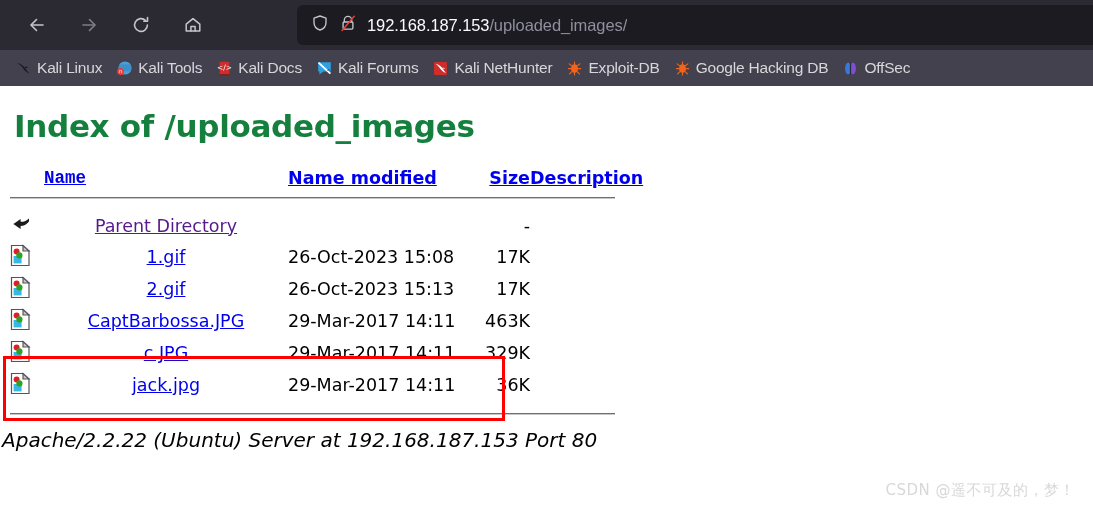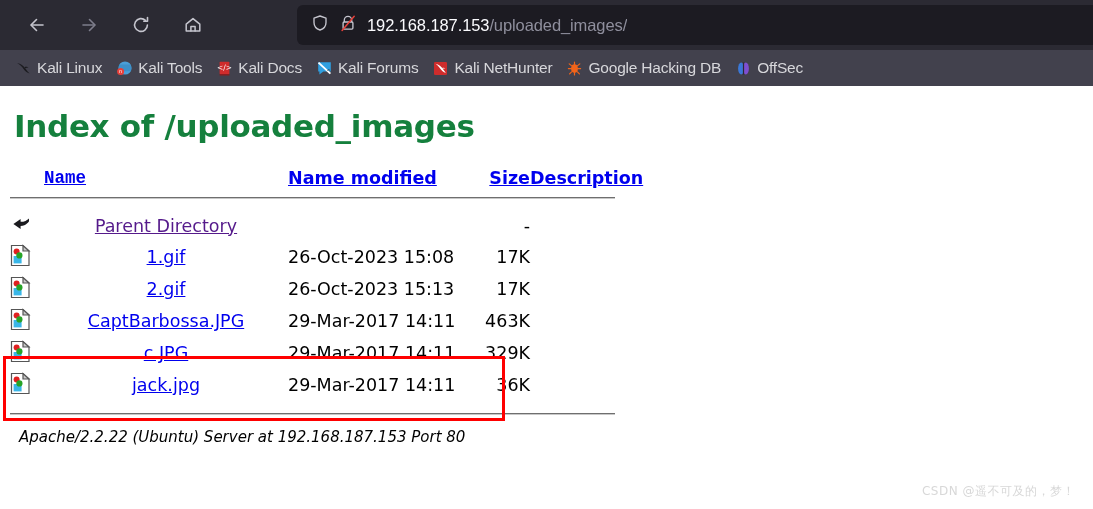--- a/index.html
+++ b/index.html
@@ -161,44 +161,44 @@
     text-decoration: underline;
   }
   td.c-name a.visited { color: #551a8b; }
   td.c-date { color: #000; }
   td.c-size { text-align: right; padding-right: 2px; color:#000; }
   td.c-desc { padding-left: 8px; }
 
   .footer-sig {
     font-family: "DejaVu Sans", sans-serif;
     font-style: italic;
-    font-size: 15px;
+    font-size: 20px;
     color: #000;
-    margin-left: 19px;
+    margin-left: 2px;
     margin-top: 11px;
   }
 
   
   .annot-box {
     position: absolute;
     left: 3px;
     top: 270px;
     width: 502px;
     height: 65px;
     border: 3px solid #ff0000;
     pointer-events: none;
   }
 
   
   .watermark {
     position: absolute;
     right: 18px;
     bottom: 9px;
     color: #d8d8d8;
-    font-size: 12px;
+    font-size: 15px;
     font-family: "DejaVu Sans", sans-serif;
     white-space: nowrap;
     letter-spacing: 0.5px;
   }
 
   
   .apache-icon { display:block; }
 </style>
 </head>
 <body>
@@ -310,20 +310,29 @@
       <span class="bm-icon">
         <svg class="apache-icon" width="17" height="17" viewBox="0 0 17 17">
           <rect x="2" y="2" width="13" height="13" rx="1.2" fill="#cf2c2c"></rect>
           <path d="M3.4 3.8 C7 4.4 9.4 6.8 10.8 8.8 C12 10.5 13 12 13.8 12.9 C11.4 12.4 9.6 10.7 8.3 8.8 C6.8 6.6 5.6 5 3.4 3.8 Z" fill="#ffffff"></path>
           <path d="M10.2 8.1 C11.4 7.4 12.7 7.8 13.4 8.8 C12.4 8.4 11.3 8.5 10.7 9 Z" fill="#ffffff"></path>
         </svg>
       </span>
       <span class="bookmark-label">Kali NetHunter</span>
     </div>
 
+    <div class="bookmark">
+      <span class="bm-icon">
+        <svg class="apache-icon" width="17" height="17" viewBox="0 0 17 17">
+          <ellipse cx="8.5" cy="8.6" rx="3.4" ry="4.3" fill="#f2641a"></ellipse>
+          <path d="M8.5 4.3 V2.2 M5.4 5.6 L3.2 3.9 M11.6 5.6 L13.8 3.9 M5.1 8.6 H2.4 M11.9 8.6 H14.6 M5.6 11.8 L3.6 13.8 M11.4 11.8 L13.4 13.8 M8.5 12.9 V15" stroke="#f2641a" stroke-width="1.2" stroke-linecap="round"></path>
+        </svg>
+      </span>
+      <span class="bookmark-label">Exploit-DB</span>
+    </div>
 
     <div class="bookmark">
       <span class="bm-icon">
         <svg class="apache-icon" width="17" height="17" viewBox="0 0 17 17">
           <ellipse cx="8.5" cy="8.6" rx="3.4" ry="4.3" fill="#f2641a"></ellipse>
           <path d="M8.5 4.3 V2.2 M5.4 5.6 L3.2 3.9 M11.6 5.6 L13.8 3.9 M5.1 8.6 H2.4 M11.9 8.6 H14.6 M5.6 11.8 L3.6 13.8 M11.4 11.8 L13.4 13.8 M8.5 12.9 V15" stroke="#f2641a" stroke-width="1.2" stroke-linecap="round"></path>
         </svg>
       </span>
       <span class="bookmark-label">Google Hacking DB</span>
     </div>

